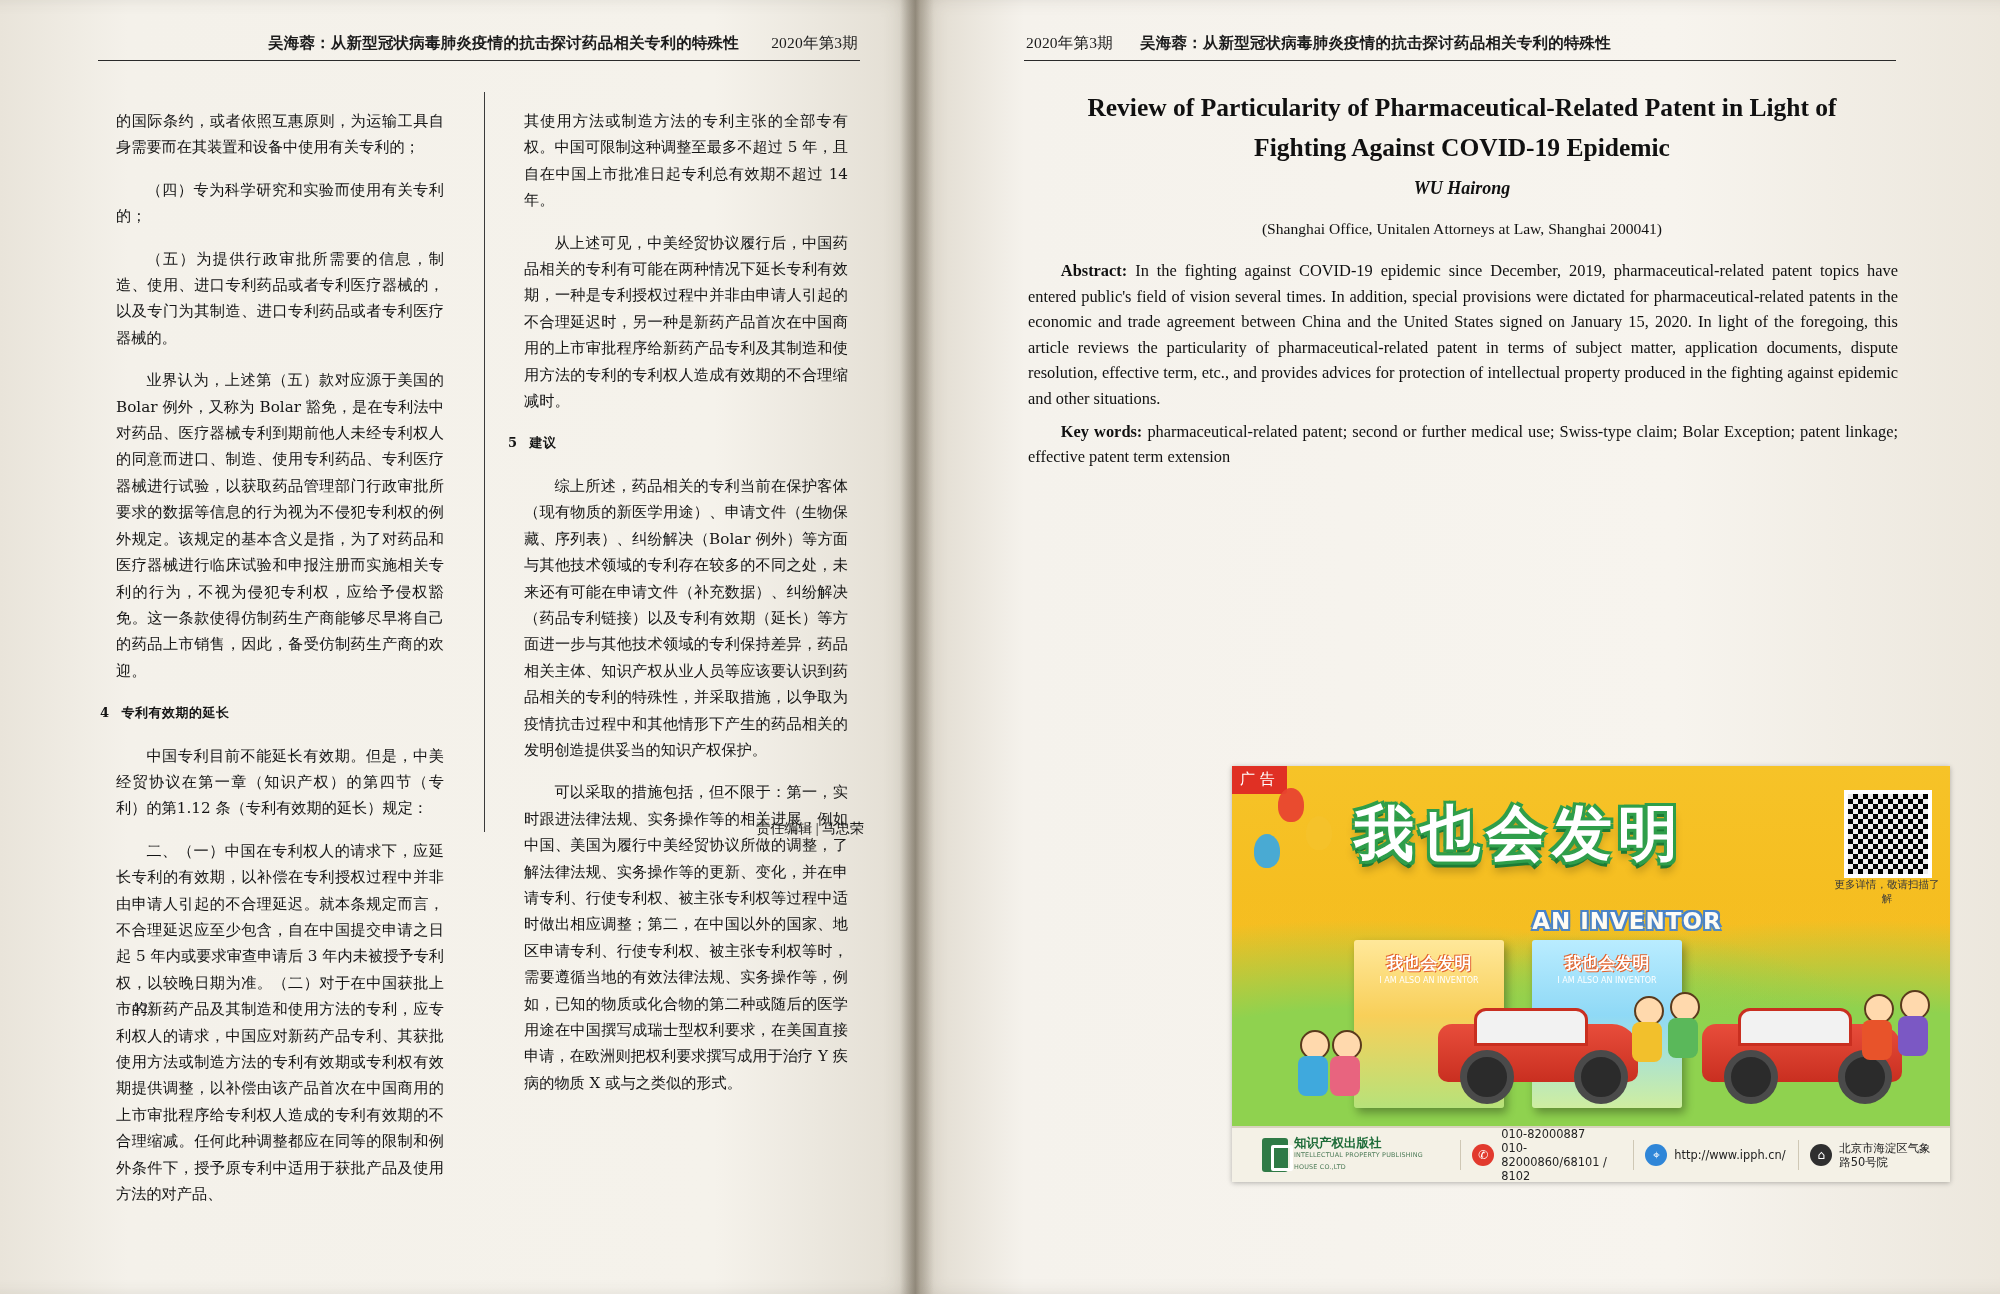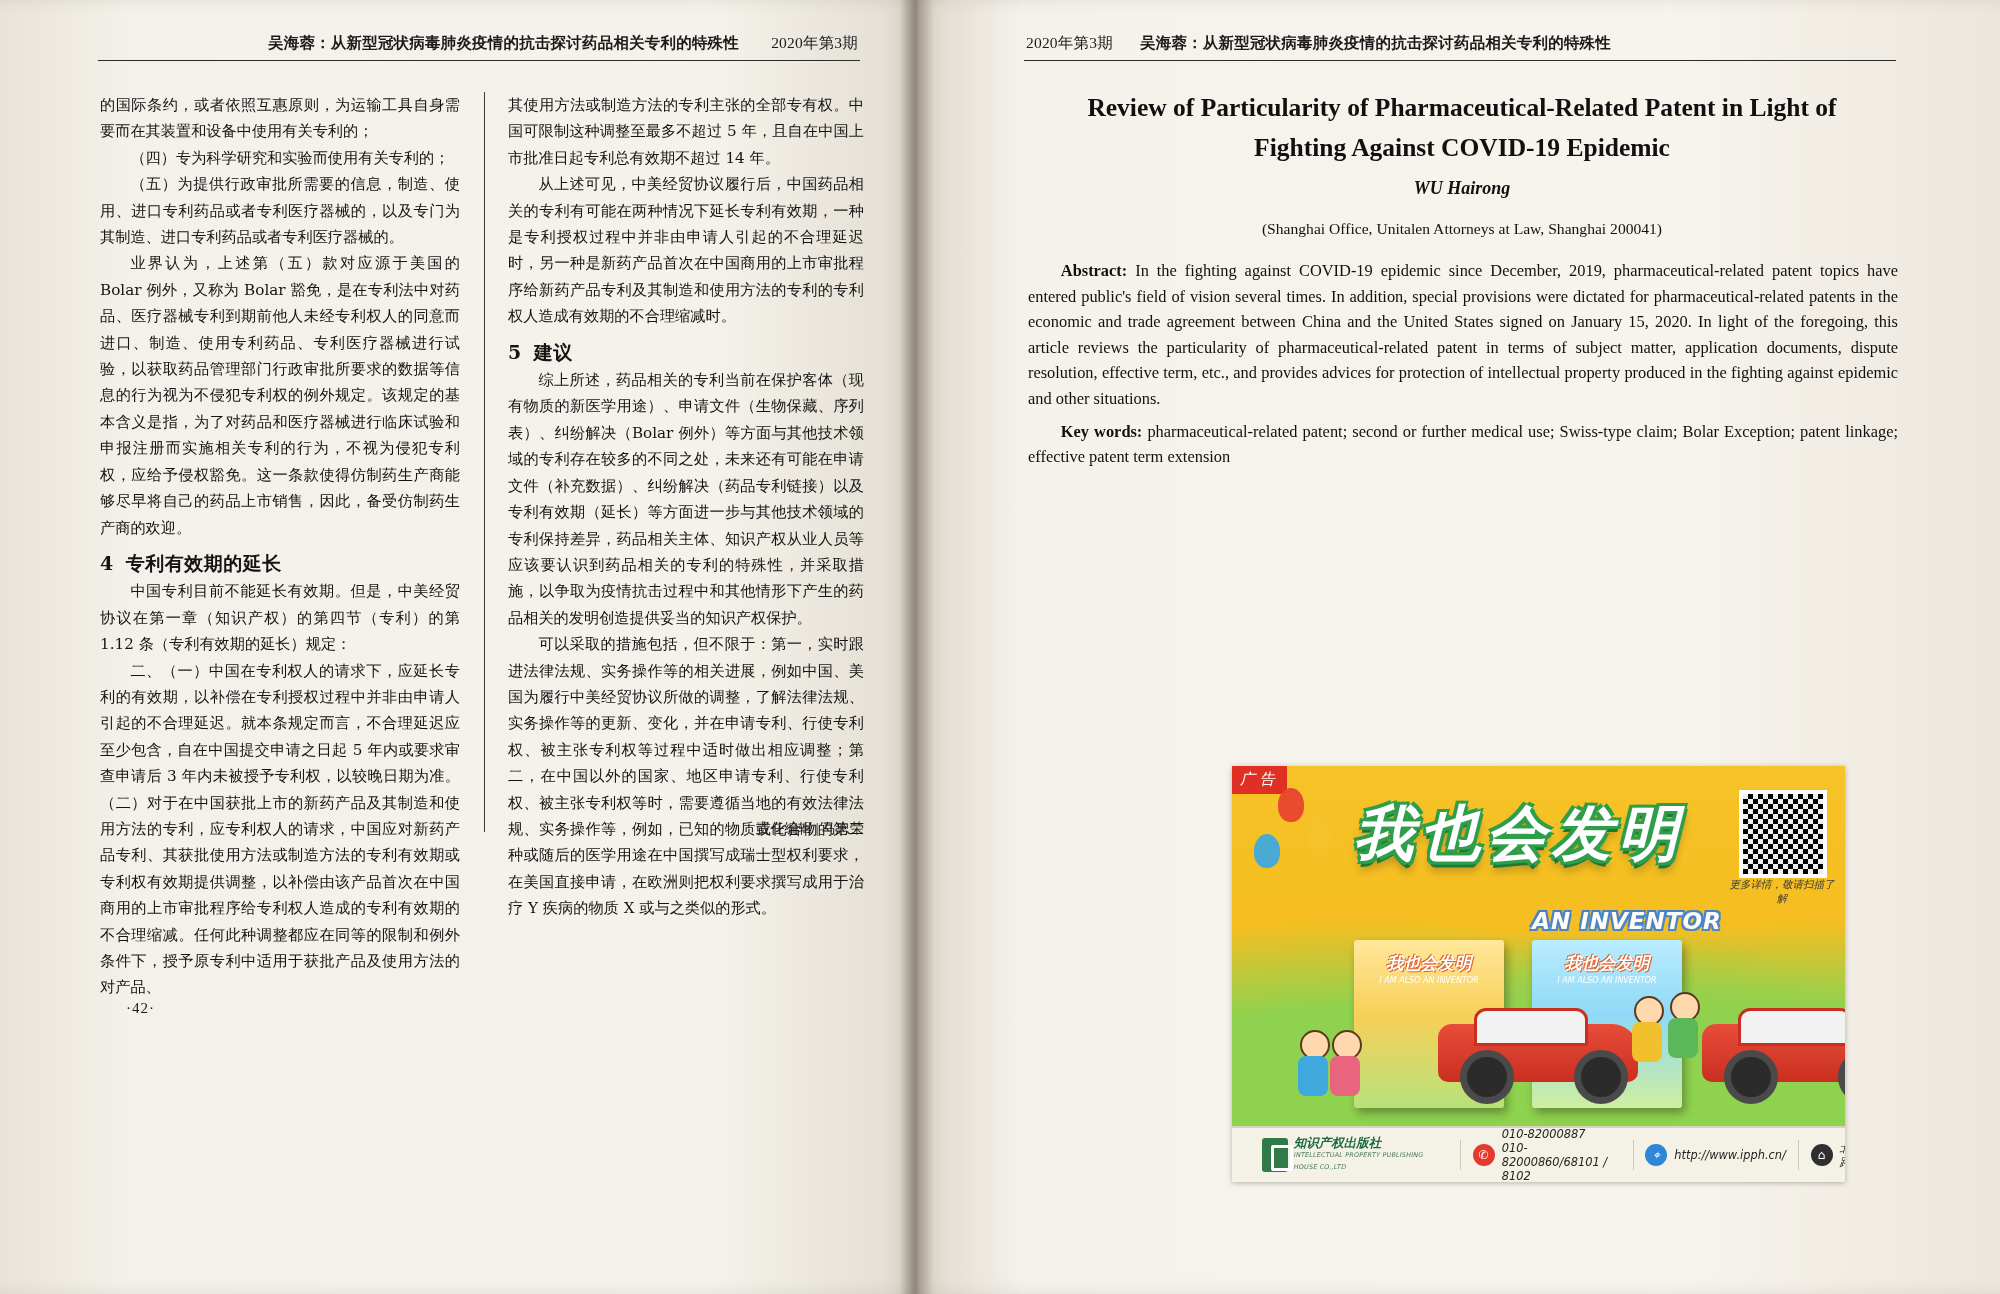--- a/index.html
+++ b/index.html
@@ -69,27 +69,27 @@
   .col {
     position: absolute;
     font-size: 15.2px;
     line-height: 26.4px;
     color: #141414;
     text-align: justify;
     text-justify: inter-ideograph;
     font-family: "DejaVu Serif", "Liberation Serif", serif;
   }
   .col p {
-    margin: 0;
+    margin: 16px;
     text-indent: 2em;
   }
   .col p.noindent { text-indent: 0; }
   .col h4 {
     margin: 9px 0 2px 0;
-    font-size: 19px;
+    font-size: 13px;
     font-weight: bold;
     letter-spacing: .5px;
   }
   .col h4 .num { margin-right: 12px; }
   .colrule {
     position: absolute;
     width: 1.2px;
     background: #3a3a3a;
   }
   .editor-note {
@@ -141,26 +141,25 @@
   }
   .abstract .lead { font-weight: bold; }
   .abstract p { margin: 0; }
   .abstract p.kw { margin-top: 7px; text-indent: 2em; }
 
   
   .ad {
     position: absolute;
     left: 1232px;
     top: 766px;
-    width: 613px;
+    width: 718px;
     height: 416px;
     background: linear-gradient(180deg, #f6c328 0%, #f5bb1c 52%, #f0b313 100%);
     overflow: hidden;
     box-shadow: 0 1px 5px rgba(0,0,0,.28);
-    font-style: italic;
   }
   .ad-tag {
     position: absolute;
     left: 0; top: 0;
     background: #e03024;
     color: #fff;
     font-size: 15px;
     padding: 4px 12px 5px 8px;
     font-family: "DejaVu Serif", serif;
     border-bottom-right-radius: 3px;

